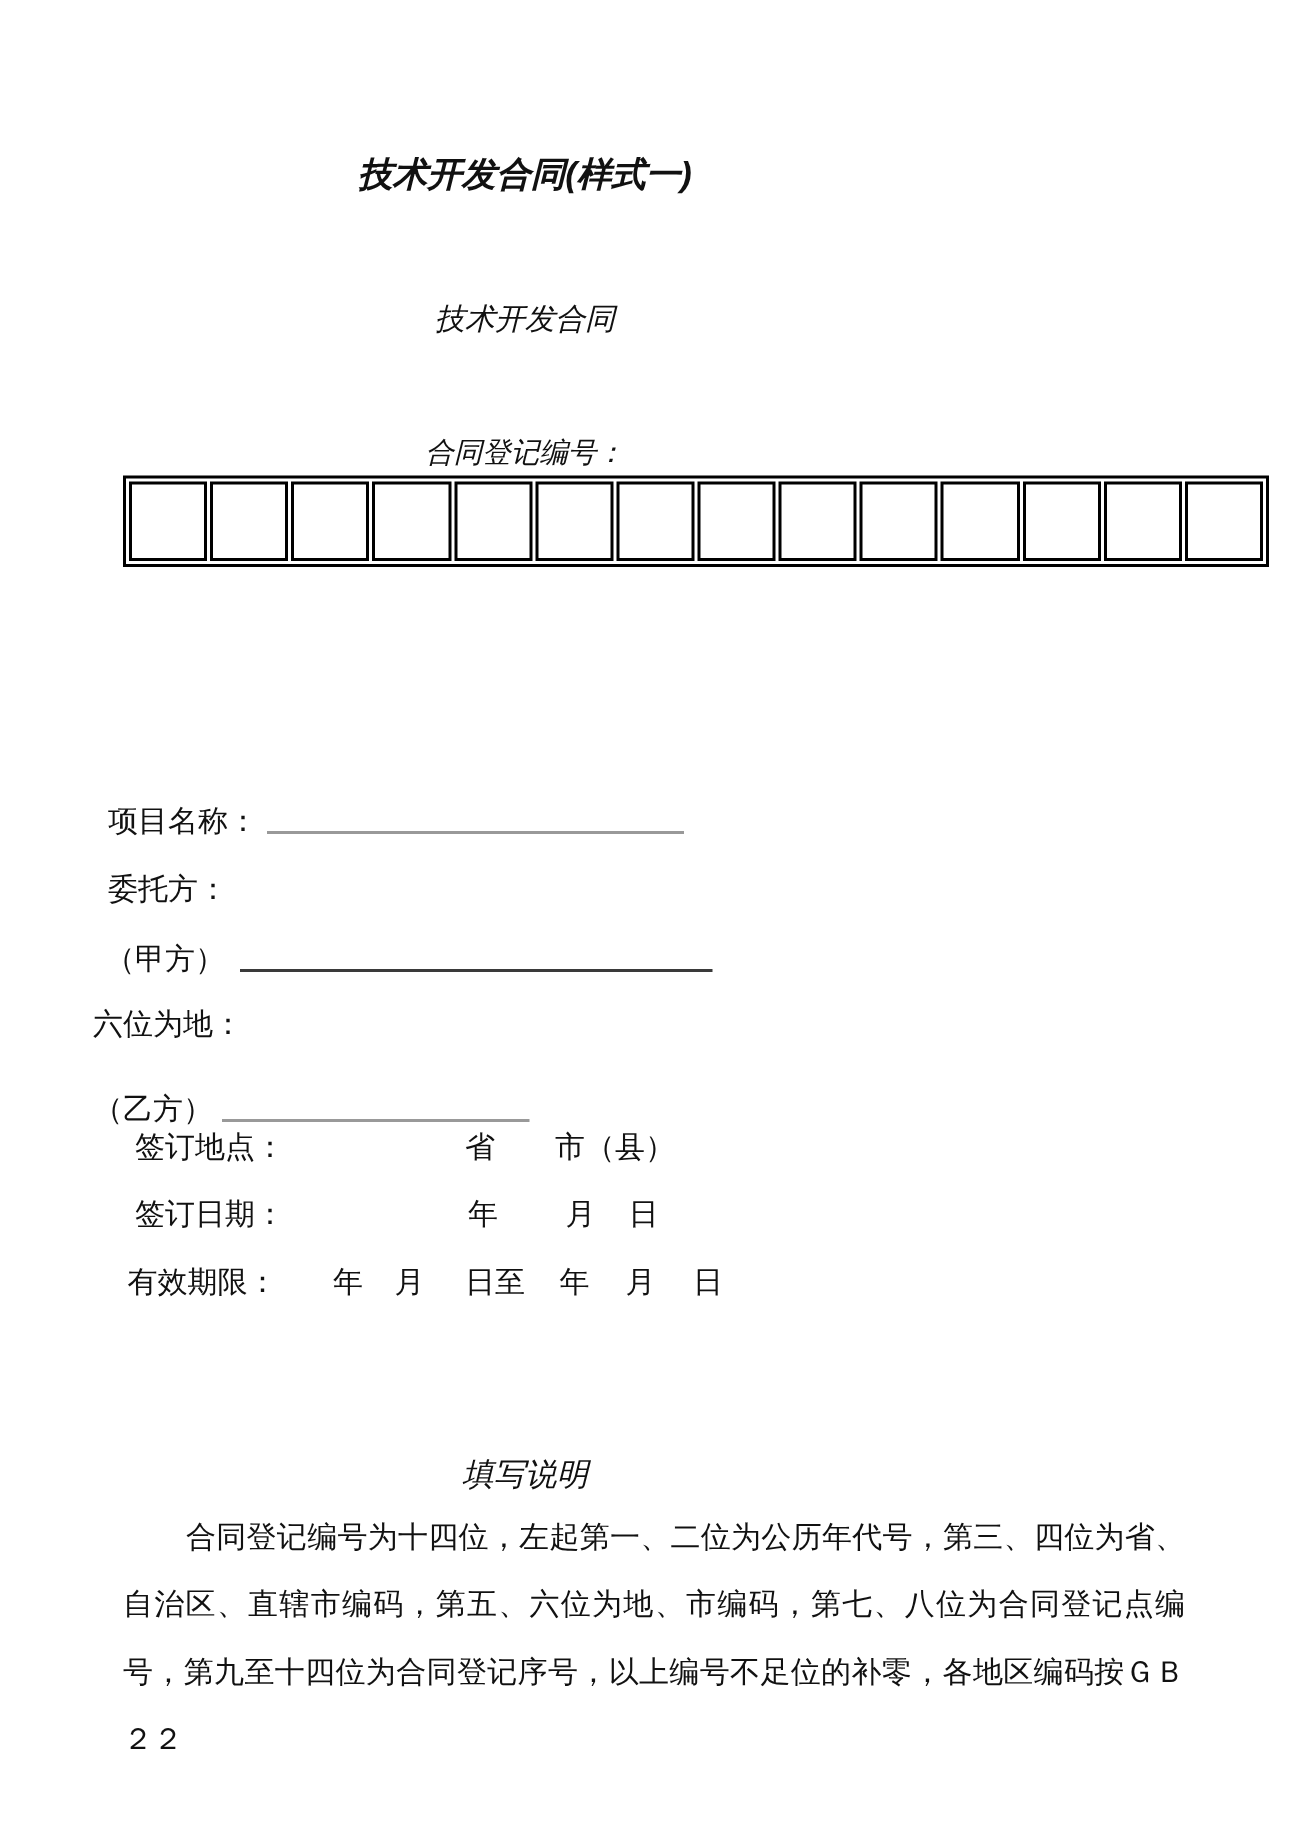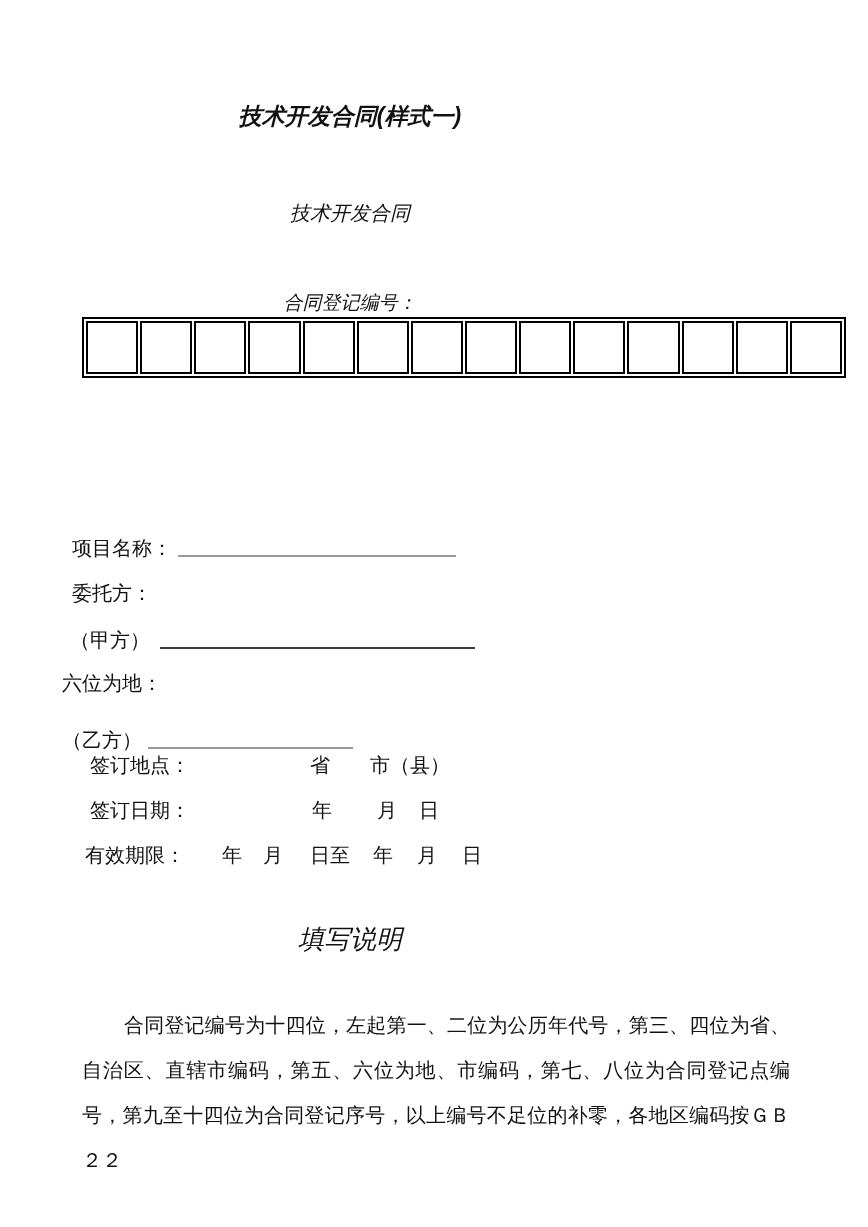--- a/index.html
+++ b/index.html
@@ -60,21 +60,21 @@
   .blank-project { width: 278px; margin-left: 6px; }
   .blank-party-a { width: 315px; margin-left: 10px; border-bottom-color: #3a3a3a; }
   .blank-party-b { width: 205px; margin-left: 6px; }
 
   .unit-row { left: 0; top: 0; width: 868px; height: 26px; font-size: 20px; line-height: 1.2; }
   .row-place    { top: 753px; }
   .row-date     { top: 798px; }
   .row-validity { top: 843px; text-align: center; }
   .unit-row span { position: absolute; white-space: nowrap; }
 
-  .instr-heading { top: 926px; font-size: 26px; line-height: 1.1; }
+  .instr-heading { top: 972px; font-size: 21px; line-height: 1.1; }
   .instr-item { left: 122px; top: 970px; font-size: 20px; line-height: 1.2; white-space: nowrap; }
   .instr-para {
     left: 82px; top: 1003px;
     width: 708px;
     font-size: 20px;
     line-height: 45px;
     text-align: justify;
     text-indent: 42px;
   }
 </style>

